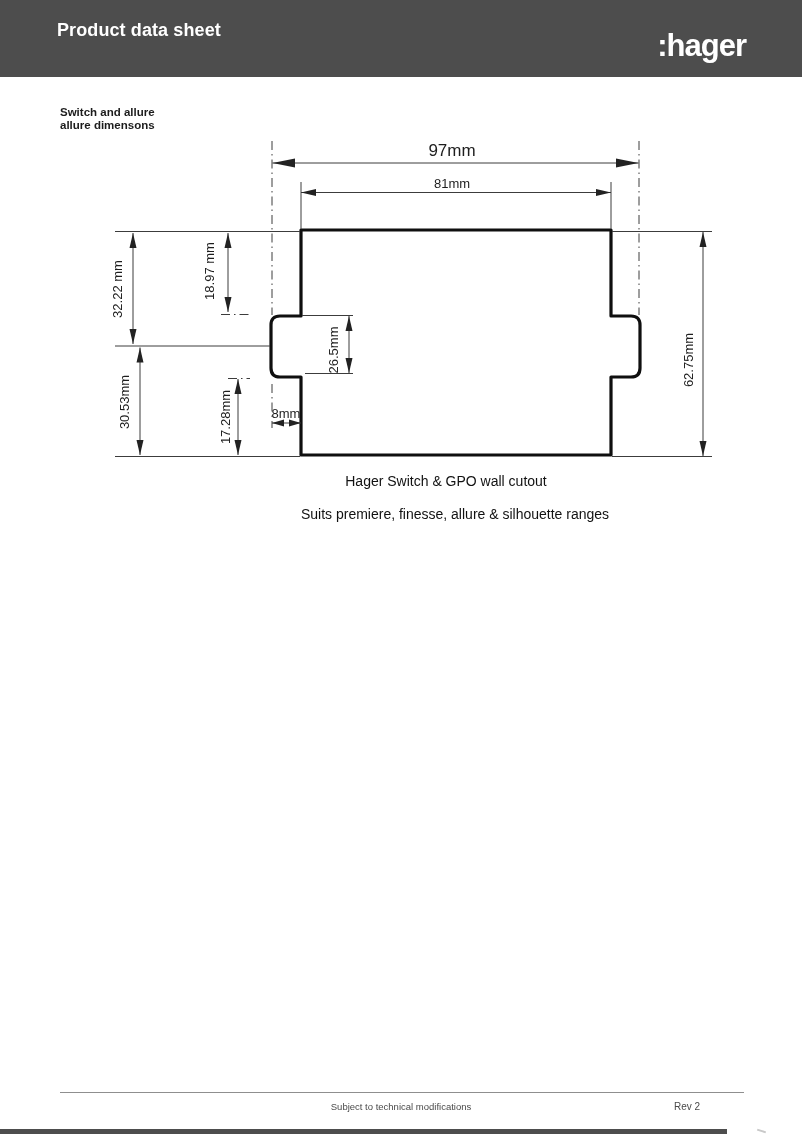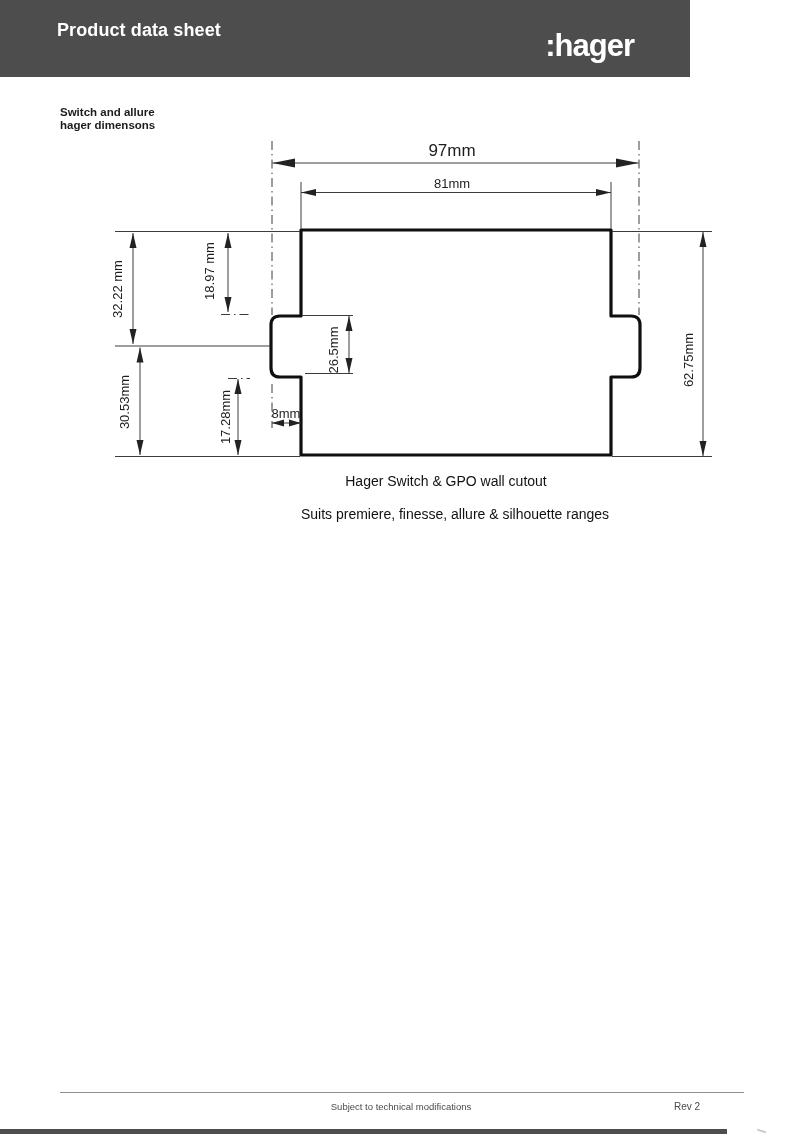--- a/index.html
+++ b/index.html
@@ -3,21 +3,21 @@
 <meta charset="utf-8">
 <style>
   html,body{margin:0;padding:0;}
   body{
     width:802px;height:1134px;position:relative;background:#ffffff;
     font-family:"Liberation Sans","DejaVu Sans",sans-serif;
     overflow:hidden;
   }
   
   .topbar{
-    position:absolute;left:0;top:0;width:690px;height:77px;
+    position:absolute;left:0;top:0;width:802px;height:77px;
     background:#4d4d4d;color:#ffffff;box-sizing:border-box;
   }
   .topbar .title{
     position:absolute;left:57px;top:20px;font-size:18px;font-weight:bold;
     letter-spacing:.1px;
   }
   .topbar .subtitle{
     position:absolute;left:57px;top:40px;font-size:18px;font-weight:normal;
   }
   .topbar .brand{
@@ -70,21 +70,21 @@
 </head>
 <body>
 
 <header class="topbar">
   <div class="title">Product data sheet</div>
   <div class="brand">:hager</div>
 </header>
 
 <div class="side-label">
   <div>Switch and allure</div>
-  <div>hager dimensons</div>
+  <div>allure dimensons</div>
 </div>
 
 <svg class="diagram" viewBox="0 0 802 560">
 
   <path class="thick" d="M301 230 H611 V316 H631 Q640 316 640 325 V368 Q640 377 631 377 H611 V455 H301 V377 H280 Q271 377 271 368 V325 Q271 316 280 316 H301 Z"></path>
 
   <g>
     <path class="thin" d="M115 231.5 H300"></path>
     <path class="thin" d="M612 231.5 H712"></path>
     <path class="thin" d="M115 346 H270"></path>

